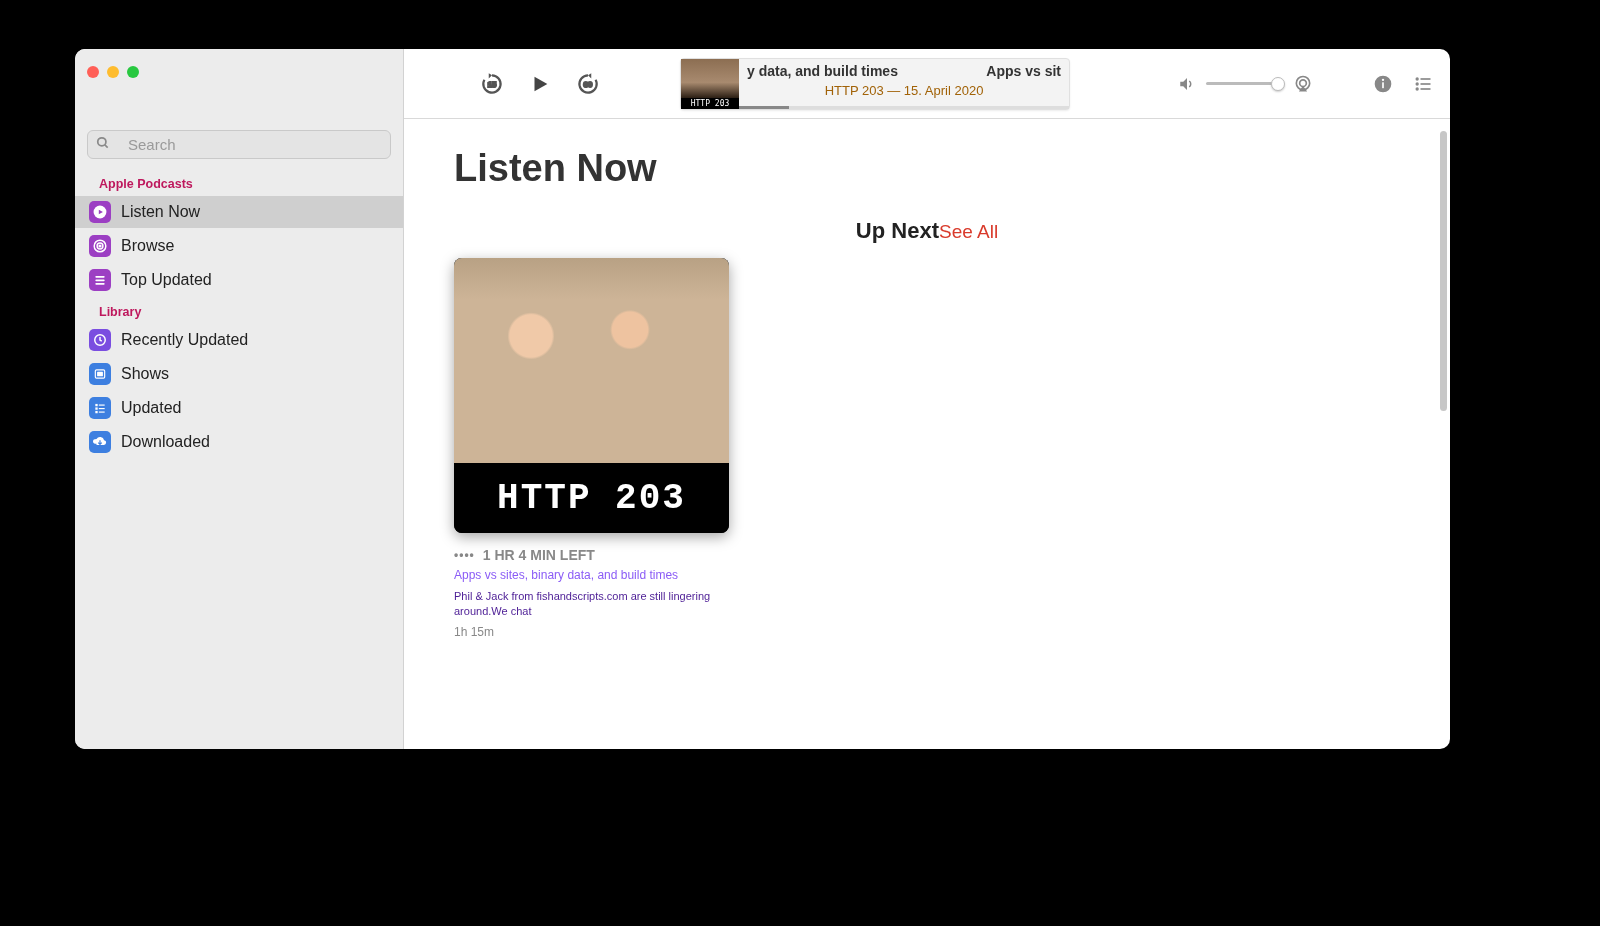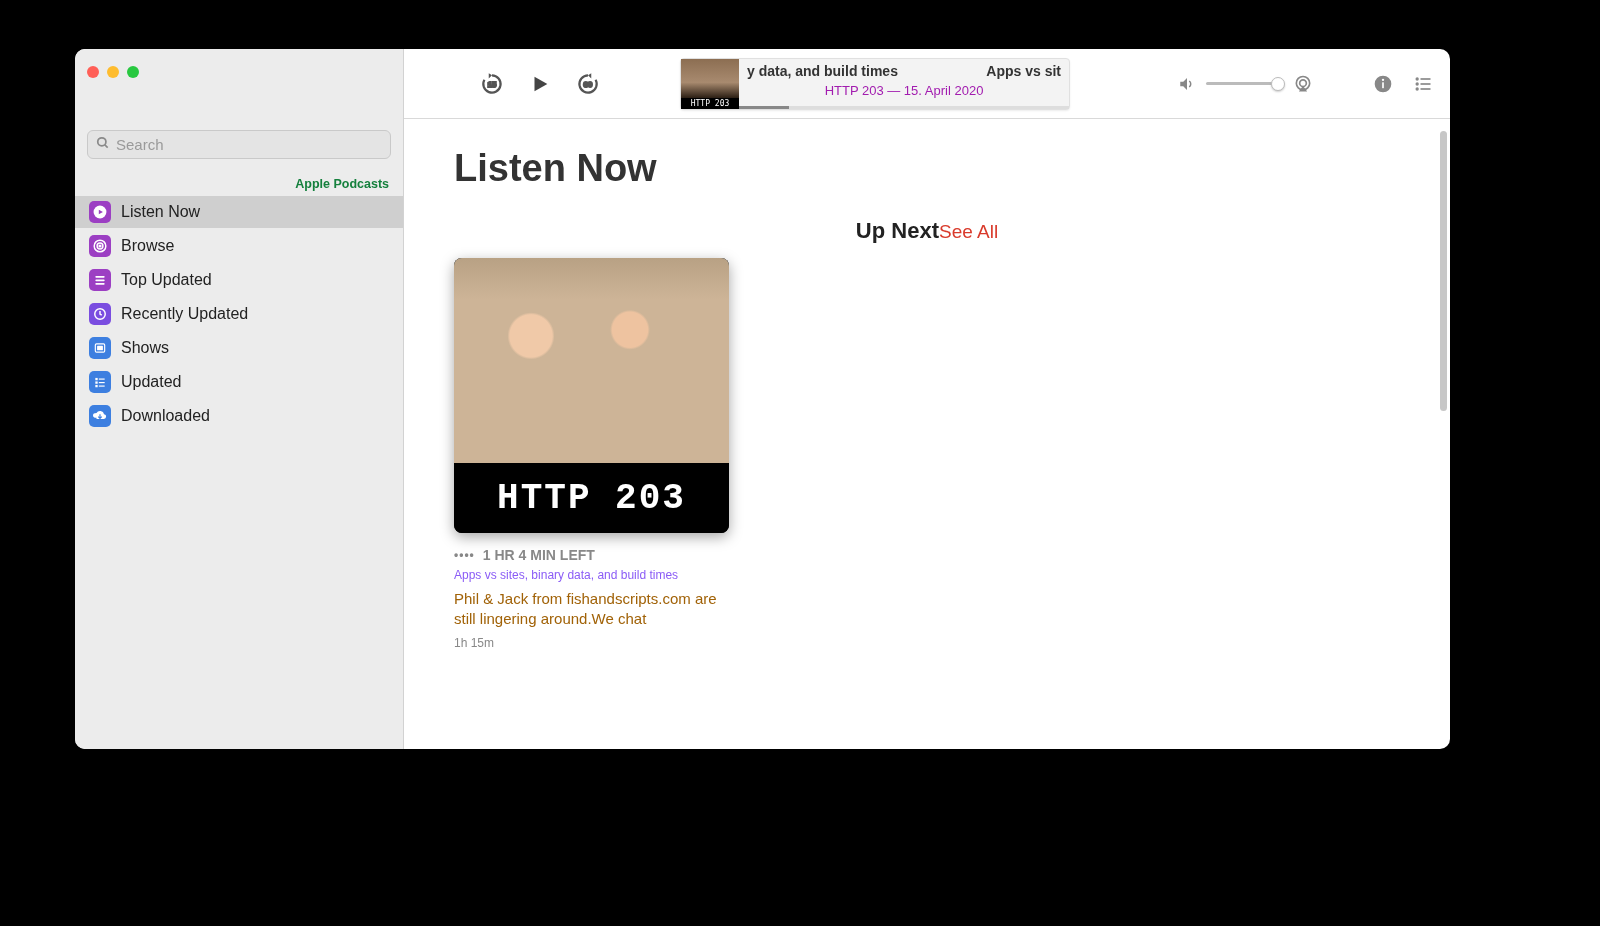--- a/index.html
+++ b/index.html
@@ -46,37 +46,36 @@
 
   .searchbox {
     margin: 35px 12px 10px 12px;
     height: 27px;
     border: 1px solid #c9c9c9;
     border-radius: 6px;
     background: #e4e4e4;
     display: flex;
     align-items: center;
     padding: 0 8px;
-    gap: 6px;
+    gap: 18px;
     color: #8a8a8a;
   }
   .searchbox svg { flex-shrink:0; }
   .searchbox input {
     border:none; background:transparent; outline:none;
     font-size:15px; color:#555; width:100%;
     padding:0;
   }
   .searchbox input::placeholder { color:#9a9a9a; }
 
   .section-label {
     font-size: 12.5px;
-    color: #15803d;
+    color: #be185d;
     font-weight: 600;
-    padding: 8px 14px 4px 14px;
-    text-align: right;
+    padding: 8px 14px 4px 24px;
   }
   .nav-item {
     margin: 1px 0;
     padding: 5px 14px;
     display: flex;
     align-items: center;
     gap: 10px;
     font-size: 16px;
     color: #222;
     cursor: default;
@@ -177,21 +176,21 @@
     font-weight:600;
     display:flex;
     justify-content:space-between;
   }
   .np-line2 {
     position:absolute;
     top:24px;
     left:0; right:0;
     text-align:center;
     font-size:13px;
-    color:#a21caf;
+    color:#a16207;
   }
   .np-progress {
     position:absolute;
     left:0; right:0; bottom:0;
     height:3px;
     background:#ddd;
   }
   .np-progress > div {
     height:100%;
     background:#888;
@@ -312,22 +311,22 @@
     font-size:12px;
   }
   .card-title {
     margin-top:4px;
     font-size:12px;
     color:#8b5cf6;
     line-height:1.35;
   }
   .card-desc {
     margin-top:6px;
-    font-size:15px;
-    color:#a16207;
+    font-size:11px;
+    color:#4c1d95;
     line-height:1.35;
   }
   .card-dur {
     margin-top:6px;
     font-size:12px;
     color:#888;
   }
 
   .v-scroll {
     position:absolute;
@@ -386,20 +385,21 @@
       <span class="nav-icon" style="background:#9c3fc3">
         <svg width="14" height="14" viewBox="0 0 24 24" fill="#fff">
           <rect x="4" y="5" width="16" height="3" rx="1.5"></rect>
           <rect x="4" y="11" width="16" height="3" rx="1.5"></rect>
           <rect x="4" y="17" width="16" height="3" rx="1.5"></rect>
         </svg>
       </span>
       <span>Top Updated</span>
     </div>
 
+    <div class="section-label">Library</div>
 
     <div class="nav-item">
       <span class="nav-icon" style="background:#7a4de0">
         <svg width="14" height="14" viewBox="0 0 24 24" fill="none" stroke="#fff" stroke-width="2.5">
           <circle cx="12" cy="12" r="9"></circle>
             <path d="M12 7 V12 L15 14"></path>
         </svg>
       </span>
       <span>Recently Updated</span>
     </div>

